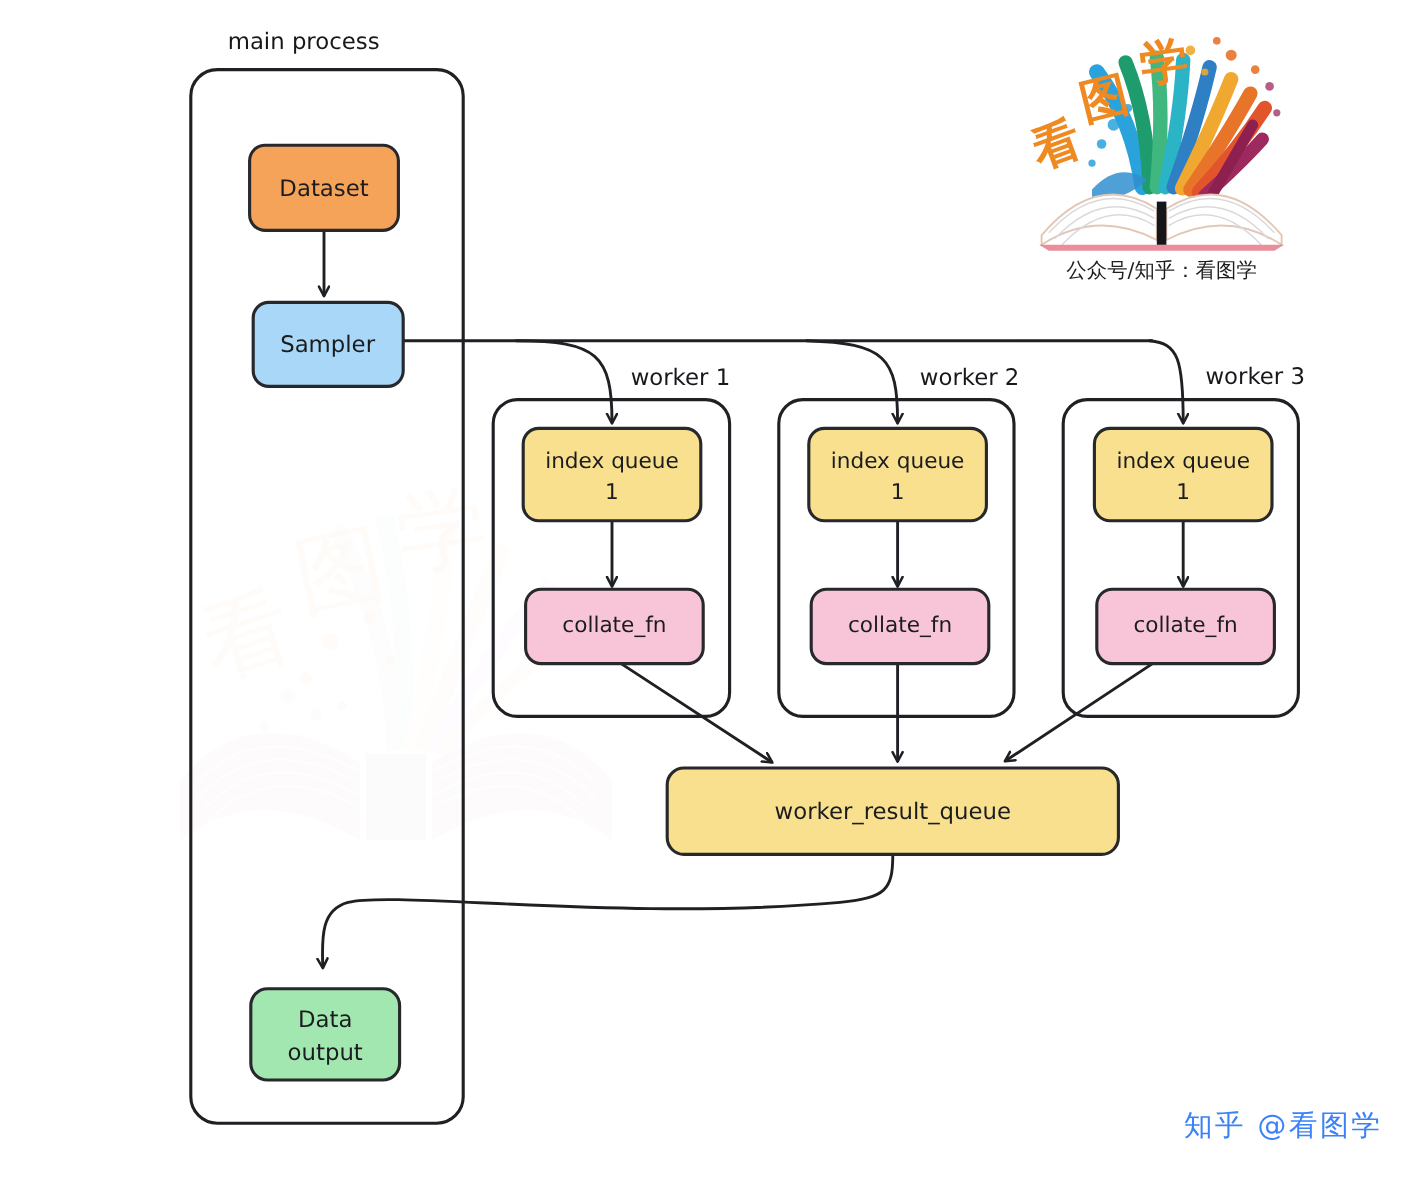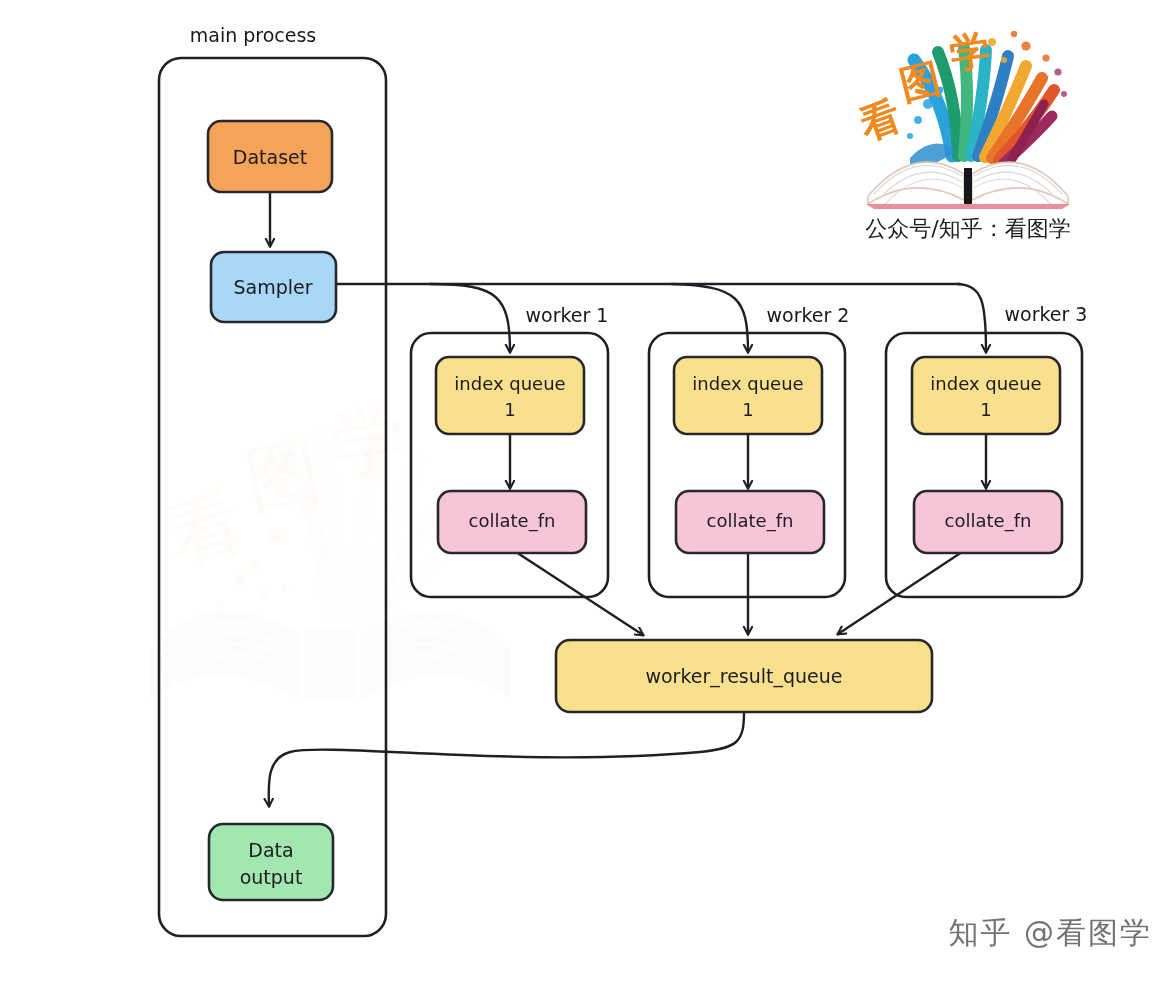--- a/index.html
+++ b/index.html
@@ -5,22 +5,22 @@
   html,body{margin:0;padding:0;background:#ffffff;}
   body{
     width:1172px;height:984px;position:relative;overflow:hidden;
     font-family:"DejaVu Sans","Liberation Sans",sans-serif;
   }
   #stage{position:absolute;inset:0;width:1172px;height:984px;}
 
   
   .wm-big{position:absolute;left:120px;top:400px;width:420px;height:360px;opacity:.28;pointer-events:none;}
   .wm-corner{
-    position:absolute;right:20px;bottom:30px;color:#737373;
-    font-size:30px;letter-spacing:2px;font-family:"DejaVu Sans",sans-serif;
+    position:absolute;right:20px;bottom:30px;color:#3b82f6;
+    font-size:24px;letter-spacing:2px;font-family:"DejaVu Sans",sans-serif;
     white-space:nowrap;
   }
 
   
   svg#diagram{position:absolute;left:0;top:0;width:1172px;height:984px;}
   .grp-box{fill:#ffffff;fill-opacity:0;stroke:#1f2024;stroke-width:2.6;}
   .node{stroke:#26282c;stroke-width:2.6;}
   .n-orange{fill:#f6a35a;}
   .n-blue{fill:#a9d7f7;}
   .n-yellow{fill:#f8e08e;}
@@ -36,21 +36,21 @@
   .lbl-grp{font-size:19px;fill:#17181b;}
 
   
   .logo-card{
     position:absolute;left:852px;top:8px;width:232px;height:255px;
     background:#ffffff;overflow:hidden;
   }
   .logo-art{position:absolute;left:0;top:0;width:232px;height:205px;}
   .logo-caption{
     position:absolute;left:0;top:206px;width:232px;text-align:center;
-    font-size:22px;color:#1d1d1f;font-family:"DejaVu Sans",sans-serif;
+    font-size:17px;color:#1d1d1f;font-family:"DejaVu Sans",sans-serif;
     white-space:nowrap;
   }
 </style>
 </head>
 <body>
 
 <div id="stage">
 
   <svg class="wm-big" viewBox="0 0 420 360">
     <g opacity="0.55">

